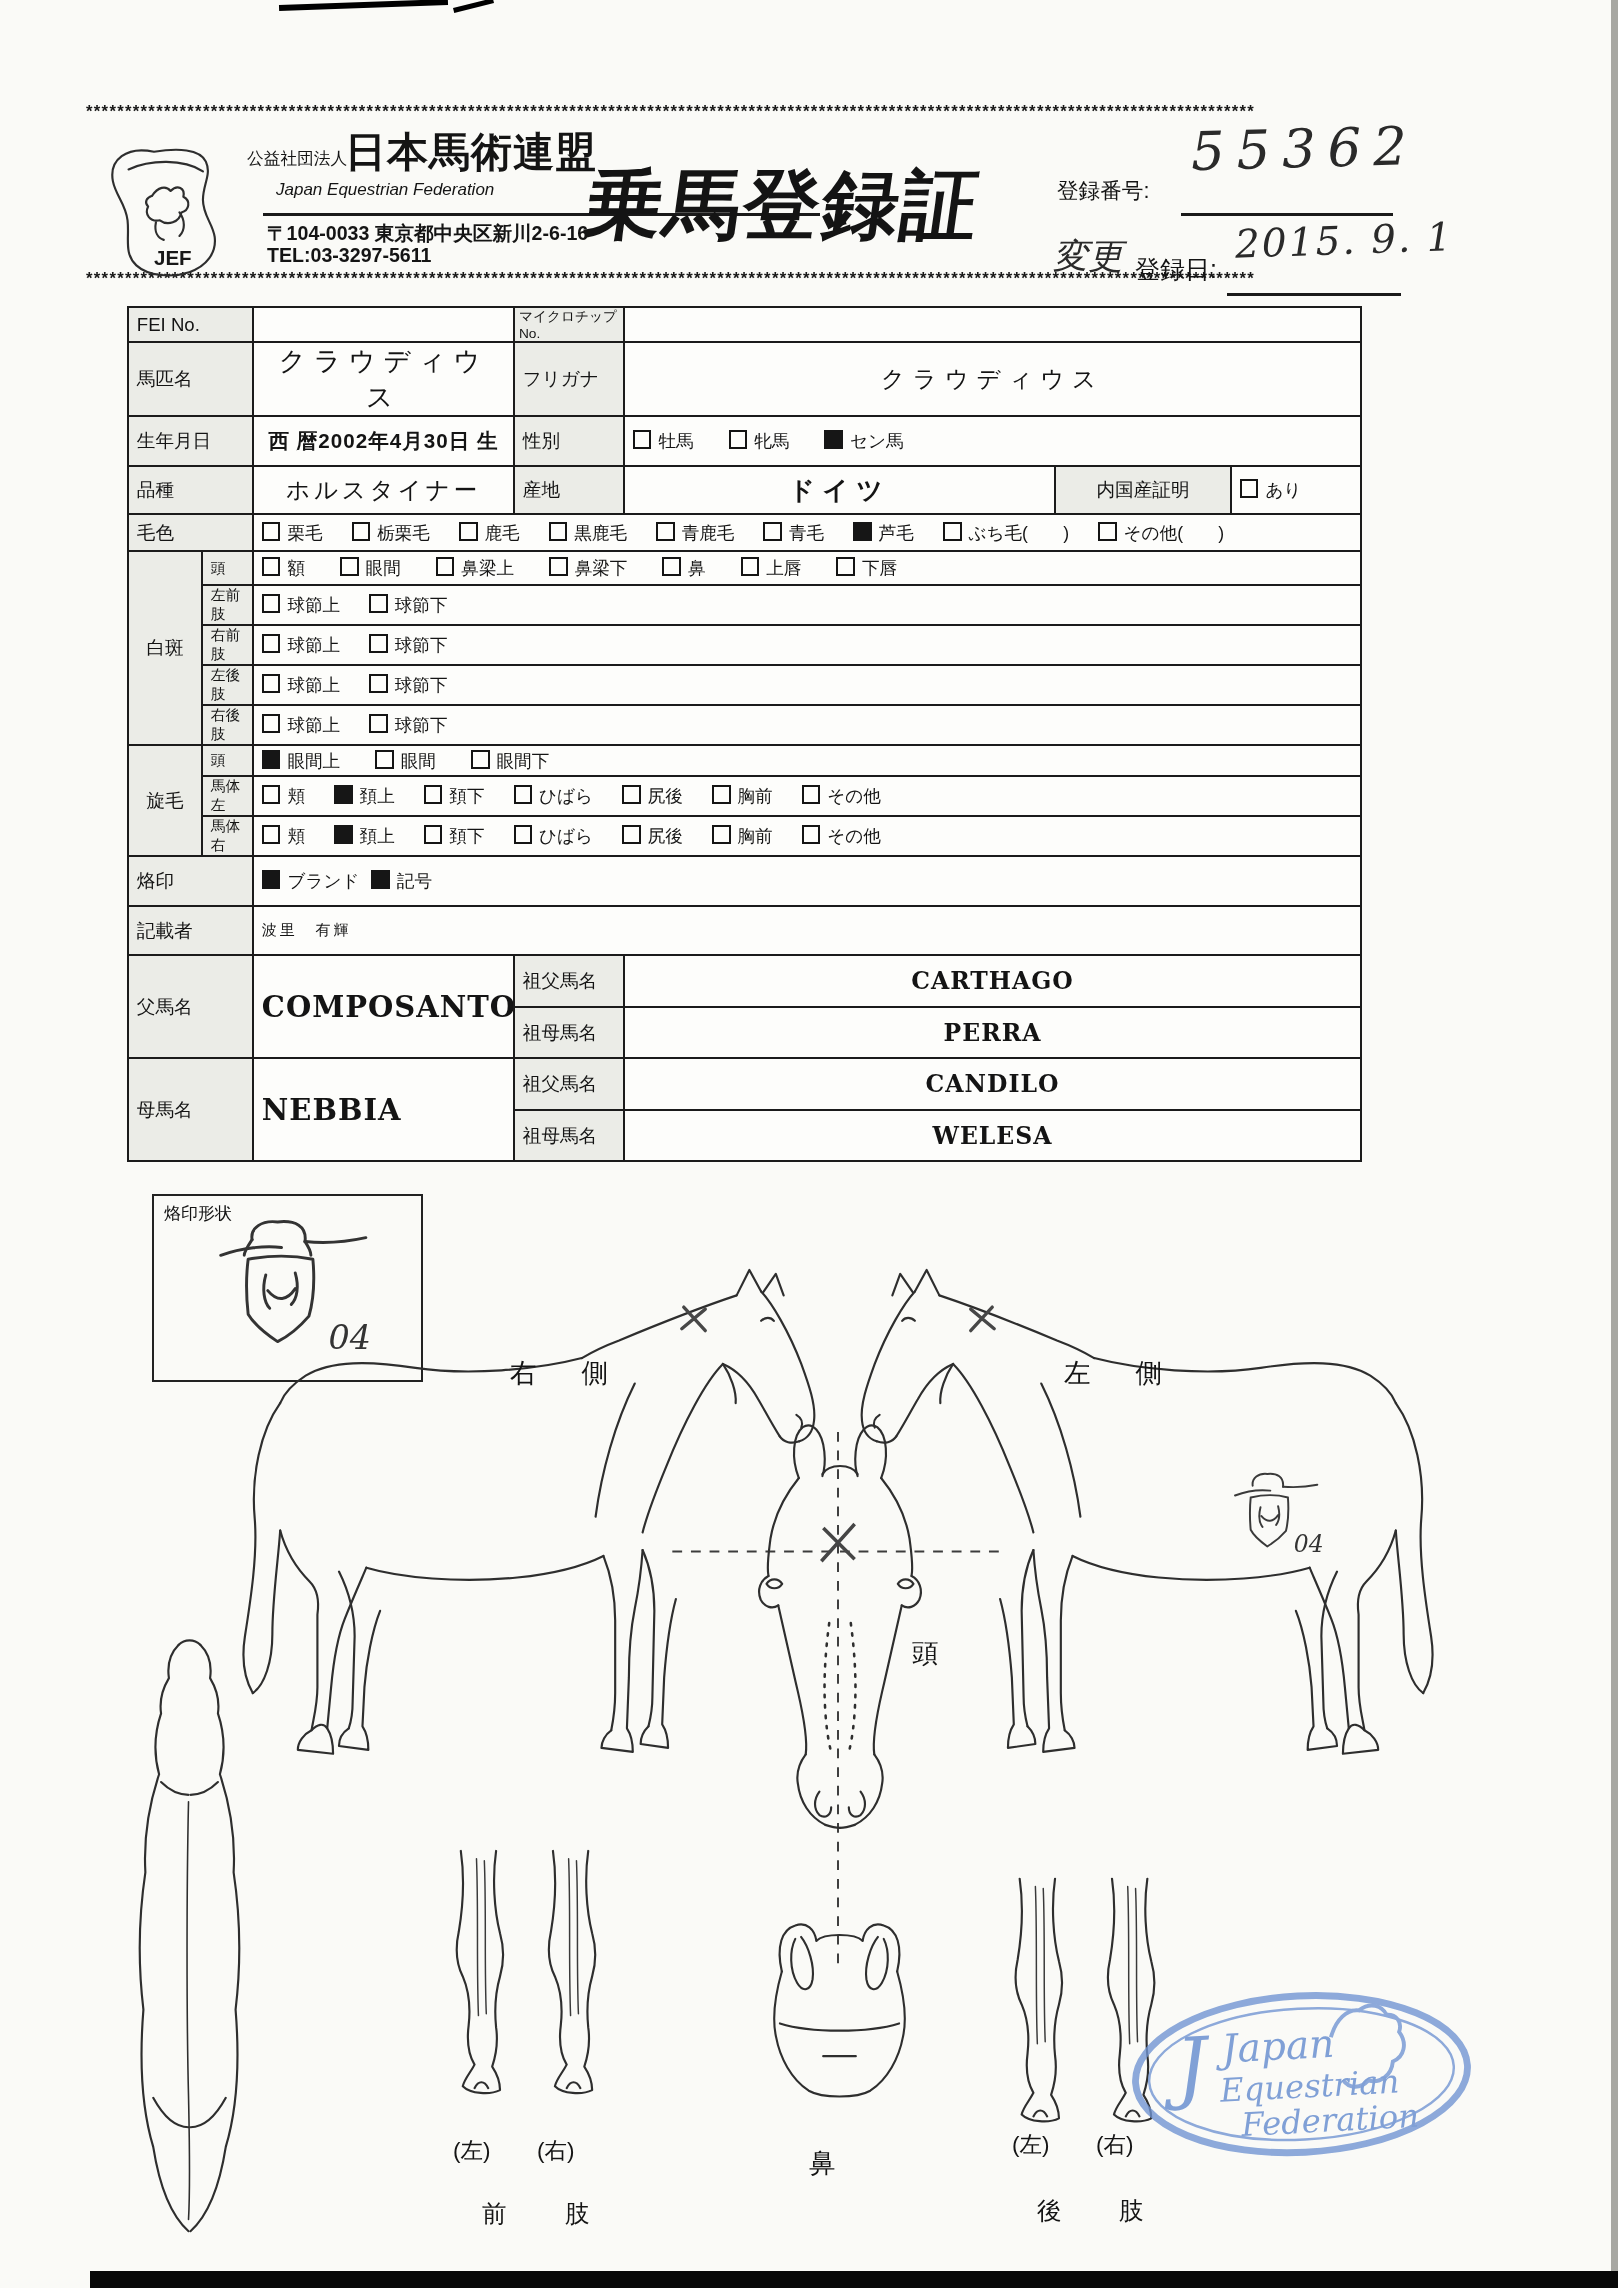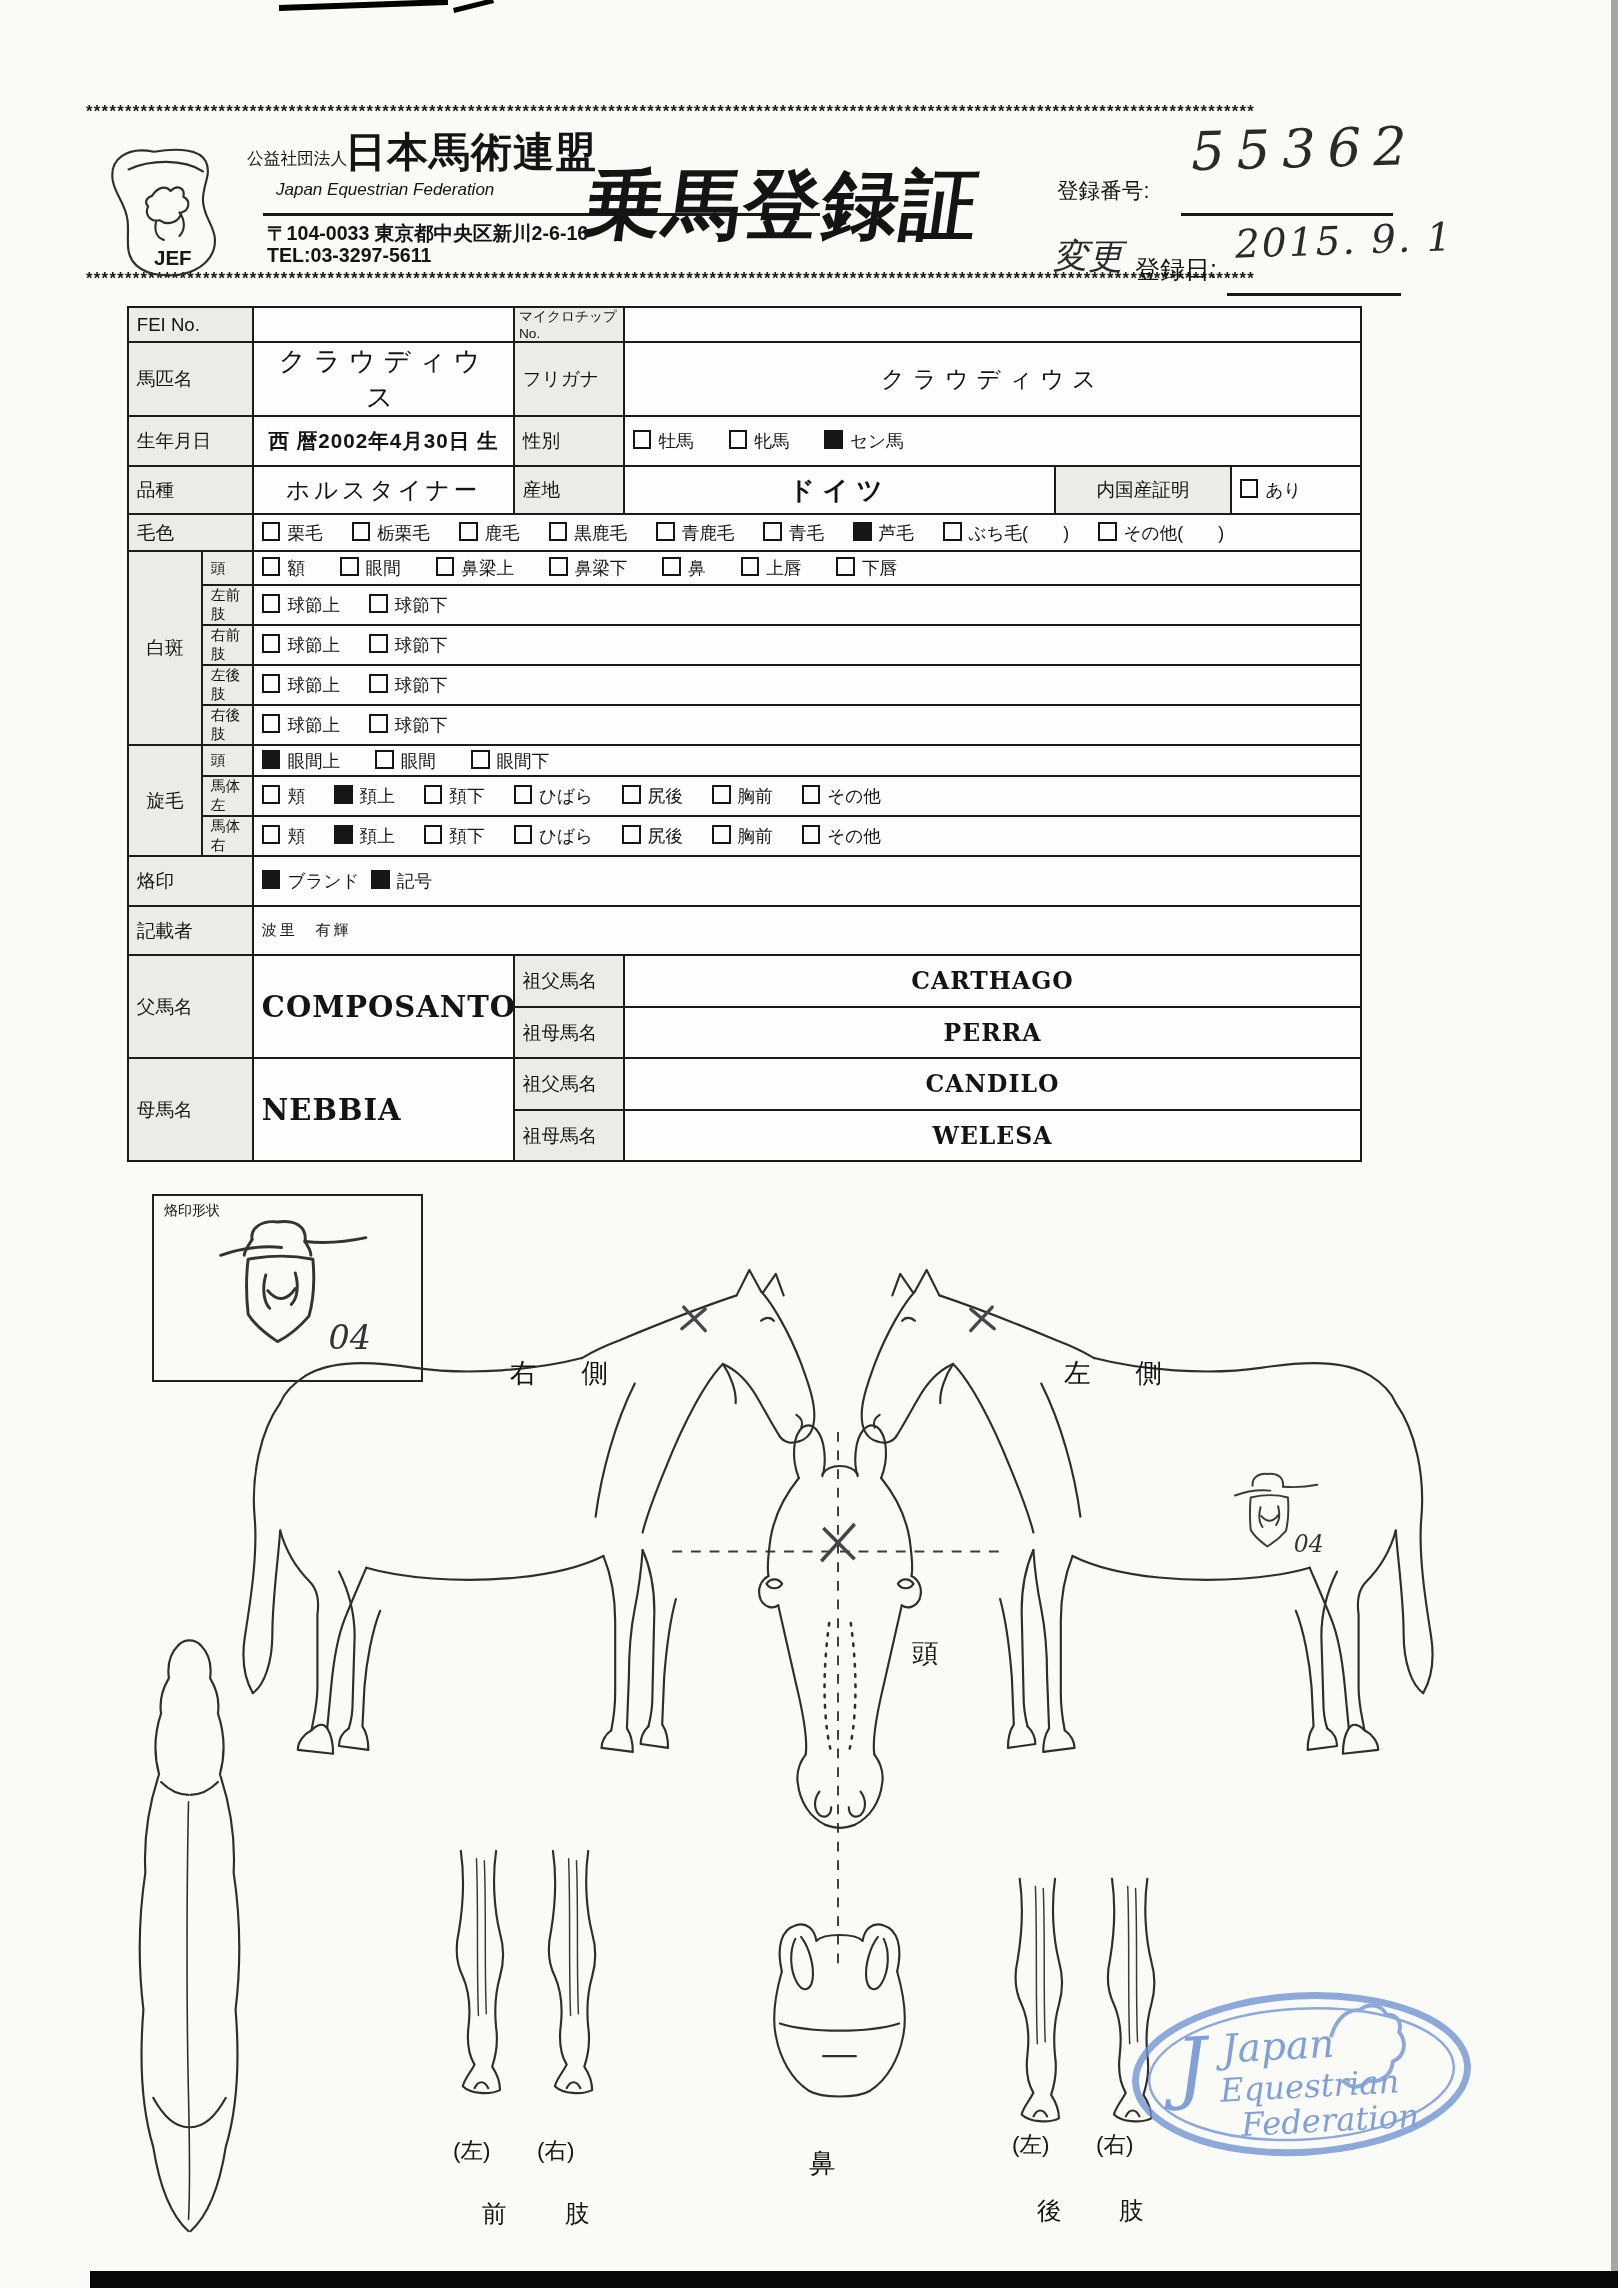--- a/index.html
+++ b/index.html
@@ -45,21 +45,21 @@
   .optrow{font-size:17.6px;font-weight:500;}
   .opt{display:inline-block;margin-right:29px;white-space:nowrap;}
   .gapw .opt{margin-right:35px;}
   .tight .opt{margin-right:11.8px;}
   .nog .opt{margin-right:0;}
   .cb{display:inline-block;width:14.7px;height:14.7px;border:2px solid #141414;background:#fdfdfb;
       margin-right:6.9px;vertical-align:-2px;}
   .cb.on{background:#161616;border-color:#161616;}
   
   .brandbox{left:152px;top:1194px;width:267px;height:184px;border:2.9px solid #222;}
-  .brandbox-lbl{left:164px;top:1202px;font-size:14px;}
+  .brandbox-lbl{left:164px;top:1202px;font-size:17px;}
   .side-lbl{font-size:26.5px;letter-spacing:45px;}
   .dia-lbl{font-size:26.5px;}
   .leg-lbl{font-size:22.5px;}
   .limb-lbl{font-size:24.5px;}
   .ink{stroke:#2e2e2e;stroke-width:2.2;fill:none;stroke-linecap:round;stroke-linejoin:round;}
   .ink-thin{stroke:#3a3a3a;stroke-width:1.5;fill:none;stroke-linecap:round;}
   .brandink{stroke:#333;stroke-width:3;fill:none;stroke-linecap:round;stroke-linejoin:round;}
   .stamp{left:1125px;top:1988px;transform:rotate(-3deg);opacity:.88;}
   
   .bottom-bar{left:90px;top:2271px;width:1528px;height:17.6px;background:#080808;}

